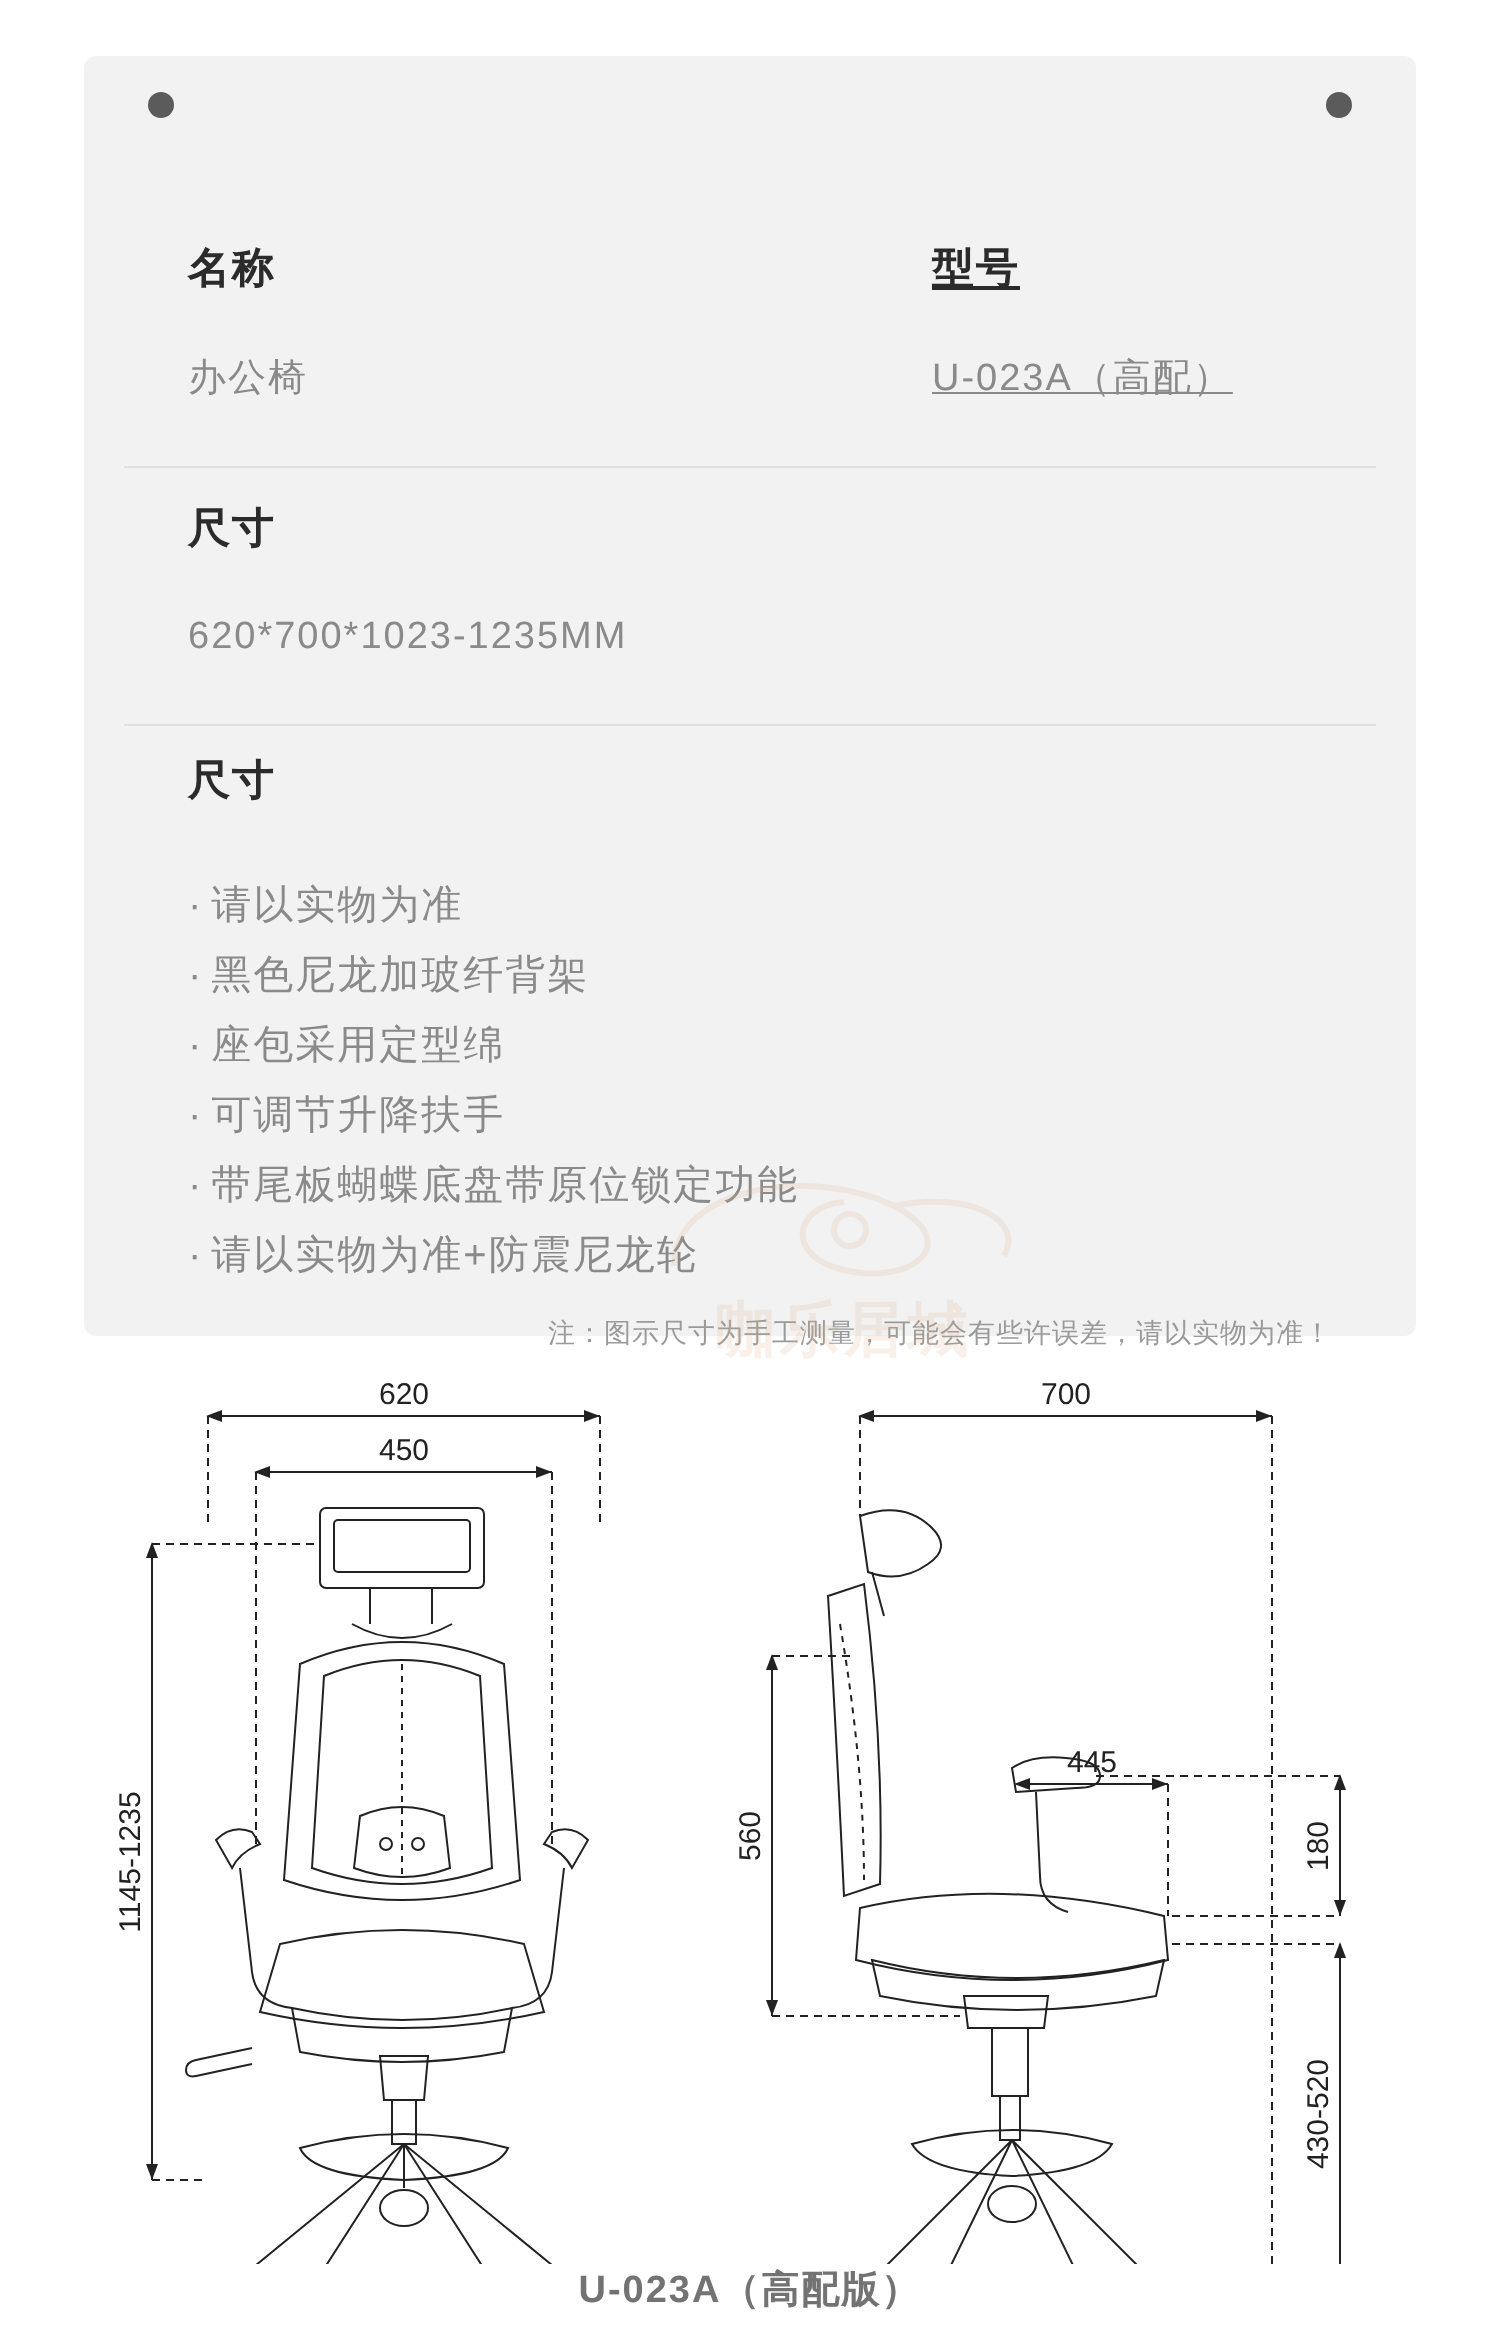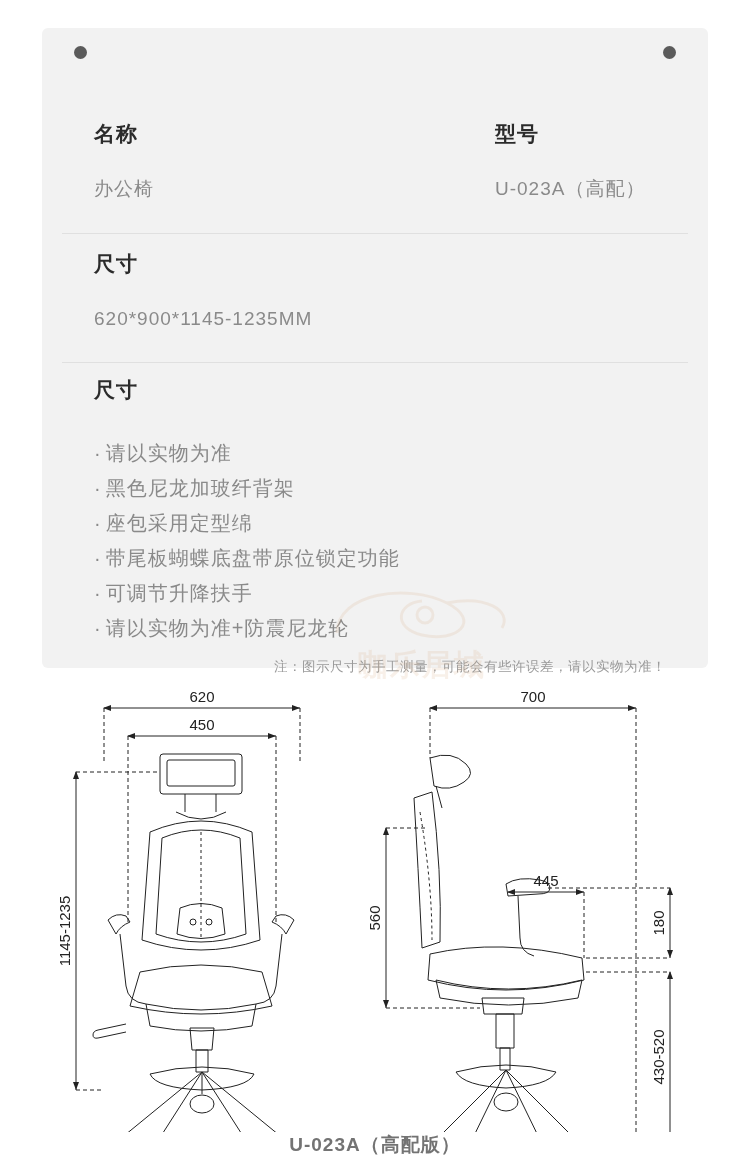--- a/index.html
+++ b/index.html
@@ -58,21 +58,21 @@
     color: #2b2b2b;
     letter-spacing: 1px;
   }
   .cell-value {
     font-size: 19px;
     color: #8a8a8a;
     letter-spacing: 1px;
   }
 
   .col-left { position: absolute; left: 52px; }
-  .col-right { position: absolute; left: 453px; }
+  .col-right { position: absolute; left: 424px; text-decoration: underline; }
 
   .feature-list {
     position: absolute;
     left: 52px;
     top: 408px;
     margin: 0;
     padding: 0;
     list-style: none;
   }
   .feature-list li {
@@ -156,32 +156,32 @@
     <div class="col-left cell-label" style="top:92px">名称</div>
     <div class="col-right cell-label" style="top:92px">型号</div>
     <div class="col-left cell-value" style="top:148px">办公椅</div>
     <div class="col-right cell-value" style="top:148px">U-023A（高配）</div>
   </div>
 
   <div class="divider" style="top:205px"></div>
 
   <div class="row">
     <div class="col-left cell-label" style="top:222px">尺寸</div>
-    <div class="col-left cell-value" style="top:280px">620*900*1145-1235MM</div>
+    <div class="col-left cell-value" style="top:280px">620*700*1023-1235MM</div>
   </div>
 
   <div class="divider" style="top:334px"></div>
 
   <div class="col-left cell-label" style="top:348px">尺寸</div>
   <ul class="feature-list">
     <li>请以实物为准</li>
     <li>黑色尼龙加玻纤背架</li>
     <li>座包采用定型绵</li>
+    <li>可调节升降扶手</li>
     <li>带尾板蝴蝶底盘带原位锁定功能</li>
-    <li>可调节升降扶手</li>
     <li>请以实物为准+防震尼龙轮</li>
   </ul>
 
   <div class="note">注：图示尺寸为手工测量，可能会有些许误差，请以实物为准！</div>
 
   <div class="watermark">
     <svg width="250" height="80" viewBox="0 0 250 80">
       <g fill="none" stroke="#d9b08a" stroke-width="3">
         <path d="M40 60 C 40 20, 110 10, 150 30 C 185 48, 160 70, 125 62 C 95 55, 100 30, 125 28"></path>
         <path d="M150 30 C 190 22, 215 38, 205 55"></path>

